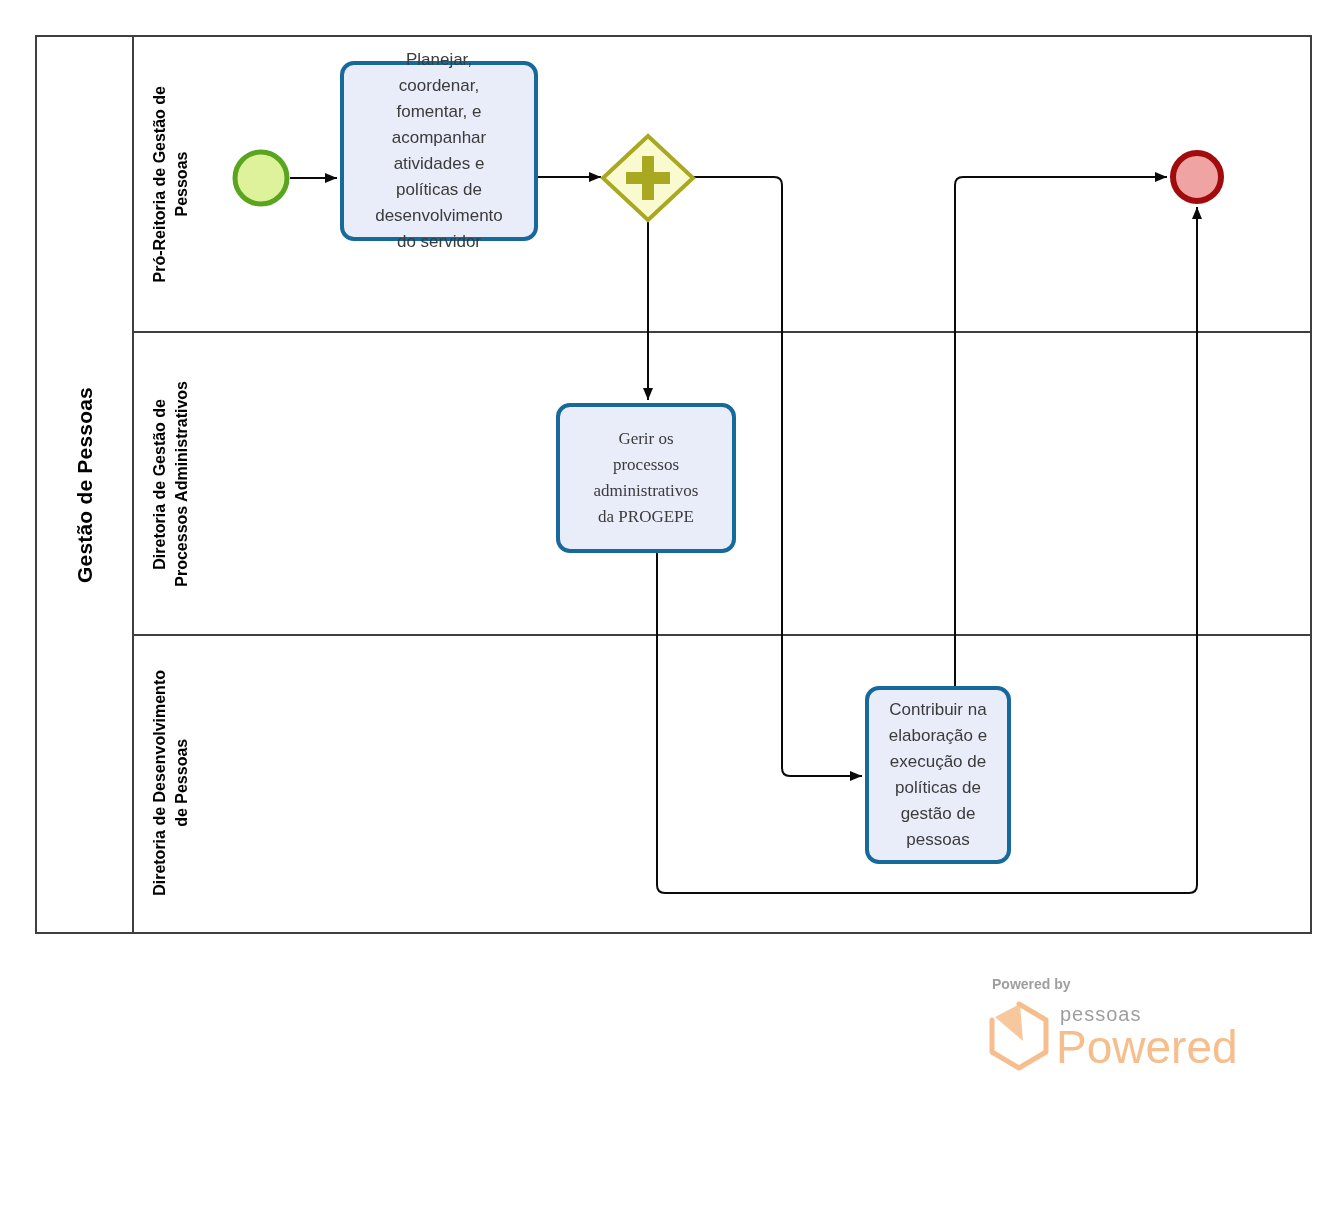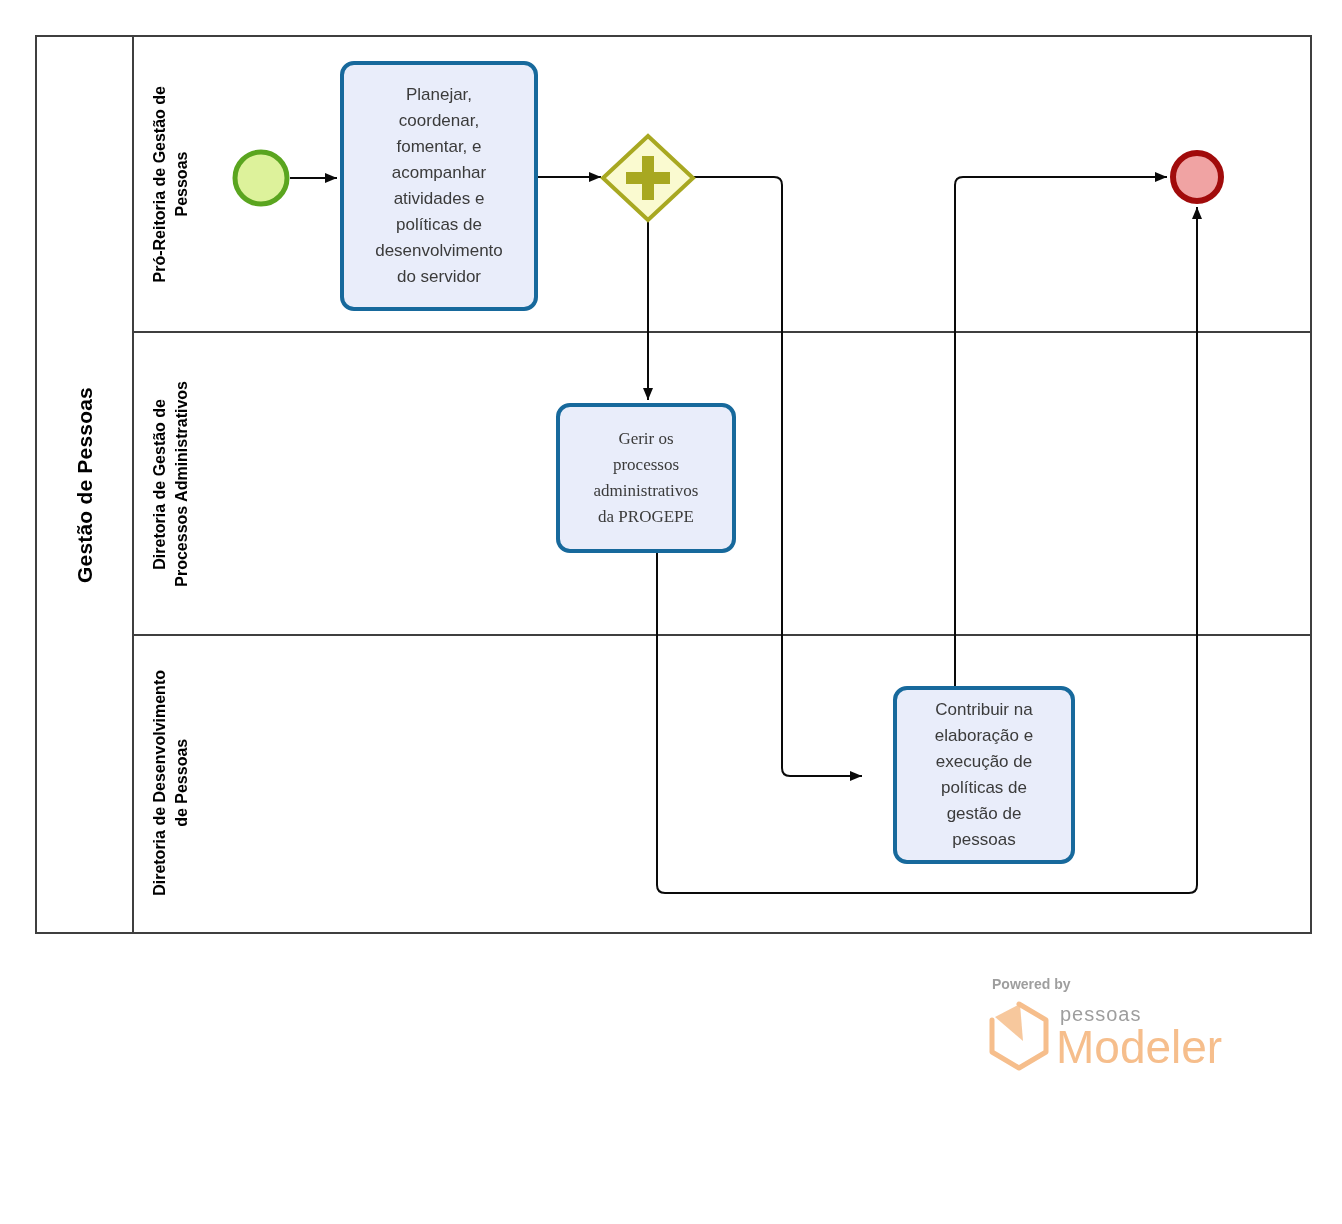--- a/index.html
+++ b/index.html
@@ -92,46 +92,46 @@
       <polygon class="gw" points="603,178 648,136 693,178 648,220"></polygon>
       <g class="gw-plus">
         <rect x="626" y="172" width="44" height="12"></rect>
         <rect x="642" y="156" width="12" height="44"></rect>
       </g>
     </g>
 
     <circle class="end-ev" cx="1197" cy="177" r="24"></circle>
   </svg>
 
-  <div class="task" style="left:340px;top:61px;width:198px;height:250px;">
+  <div class="task" style="left:340px;top:61px;width:198px;height:180px;">
     <span class="task-label">Planejar,
 coordenar,
 fomentar, e
 acompanhar
 atividades e
 políticas de
 desenvolvimento
 do servidor</span>
   </div>
   <div class="task" style="left:556px;top:403px;width:180px;height:150px;font-family:Liberation Serif, serif;">
     <span class="task-label">Gerir os
 processos
 administrativos
 da PROGEPE</span>
   </div>
-  <div class="task" style="left:865px;top:686px;width:182px;height:178px;margin-left:28px;">
+  <div class="task" style="left:865px;top:686px;width:146px;height:178px;">
     <span class="task-label">Contribuir na
 elaboração e
 execução de
 políticas de
 gestão de
 pessoas</span>
   </div>
 
   <div class="powered-by">Powered by</div>
   <svg class="hex-logo" width="1342" height="1224" viewBox="0 0 1342 1224">
     <path class="hex-outline" d="M992,1020 L992,1052 L1019,1068 L1046,1052 L1046,1020 L1019,1004"></path>
     <path class="hex-fold" d="M995,1017 L1020,1004 L1023,1041 Z"></path>
   </svg>
   <div class="brand-word">pessoas</div>
-  <div class="product-word">Modeler</div>
+  <div class="product-word">Powered</div>
 
 </div>
 
 </body></html>

